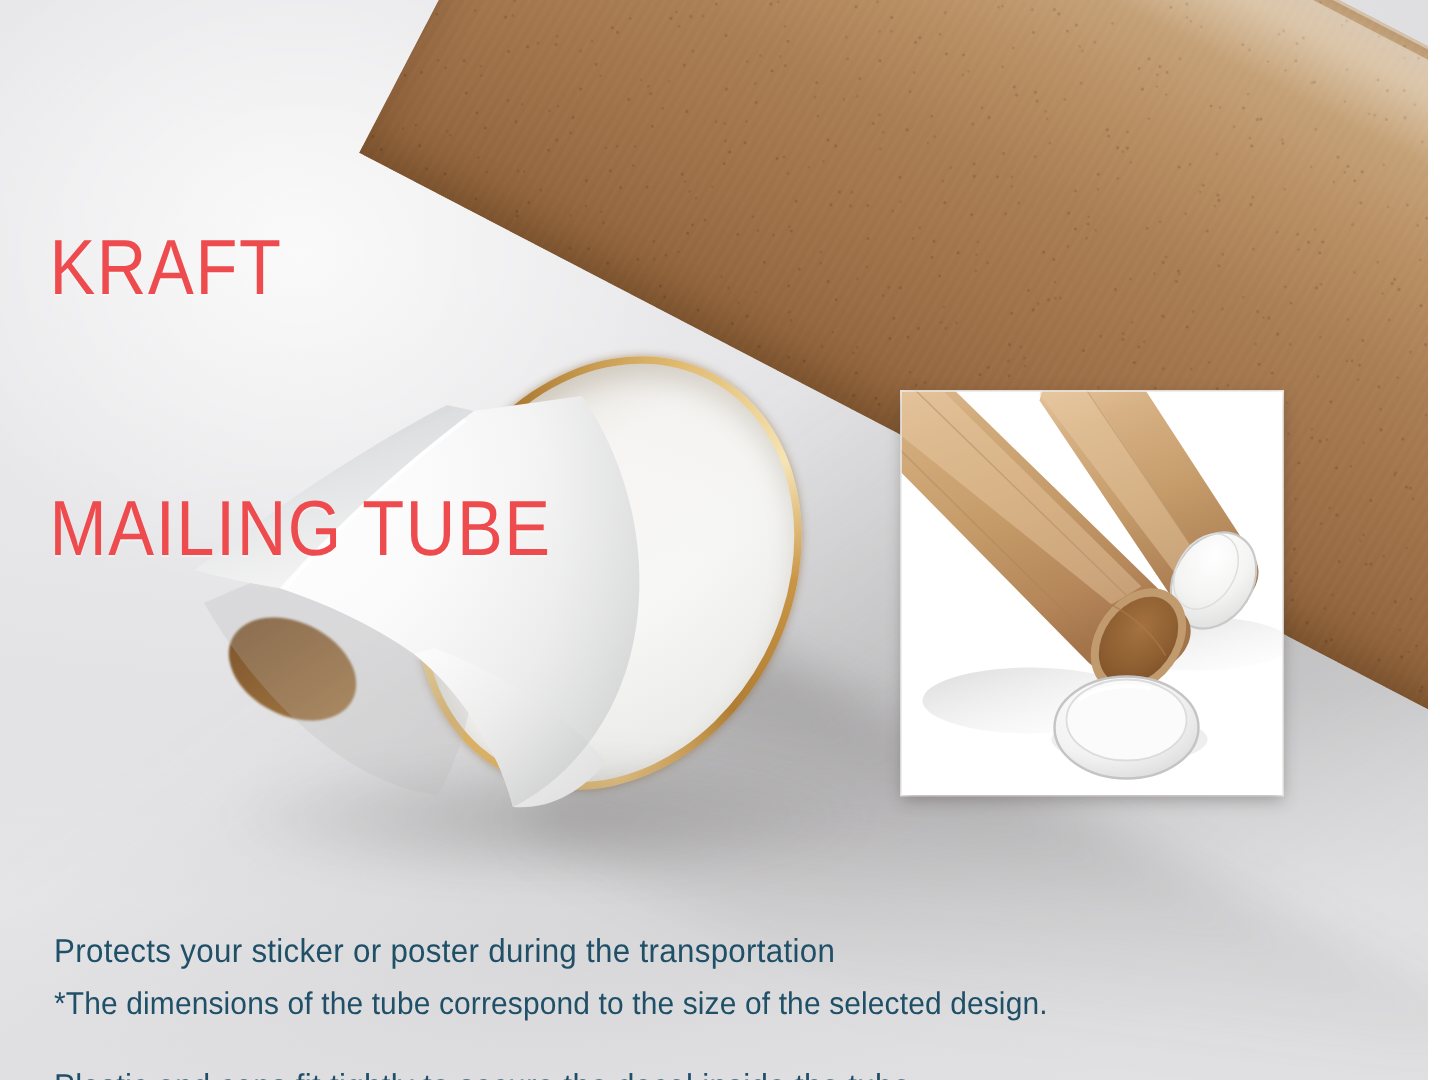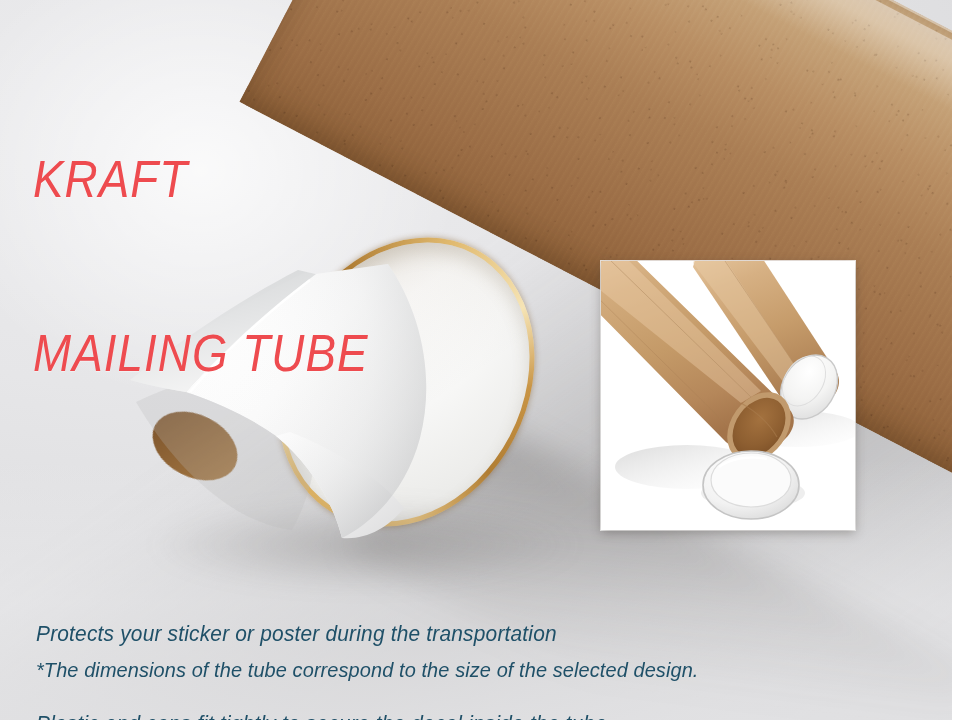--- a/index.html
+++ b/index.html
@@ -7,21 +7,20 @@
     padding: 0;
     background: #ffffff;
   }
   #stage {
     position: relative;
     width: 952px;
     height: 720px;
     overflow: hidden;
     font-family: "Liberation Sans", sans-serif;
     background: #e4e4e6;
-    font-style: italic;
   }
 
   
   .bg-base {
     position: absolute;
     inset: 0;
     background:
       radial-gradient(130% 95% at 18% 18%, #ececee 0%, #e6e6e8 38%, #dedee0 68%, #d4d4d6 100%);
   }
   .bg-diag-shadow {

